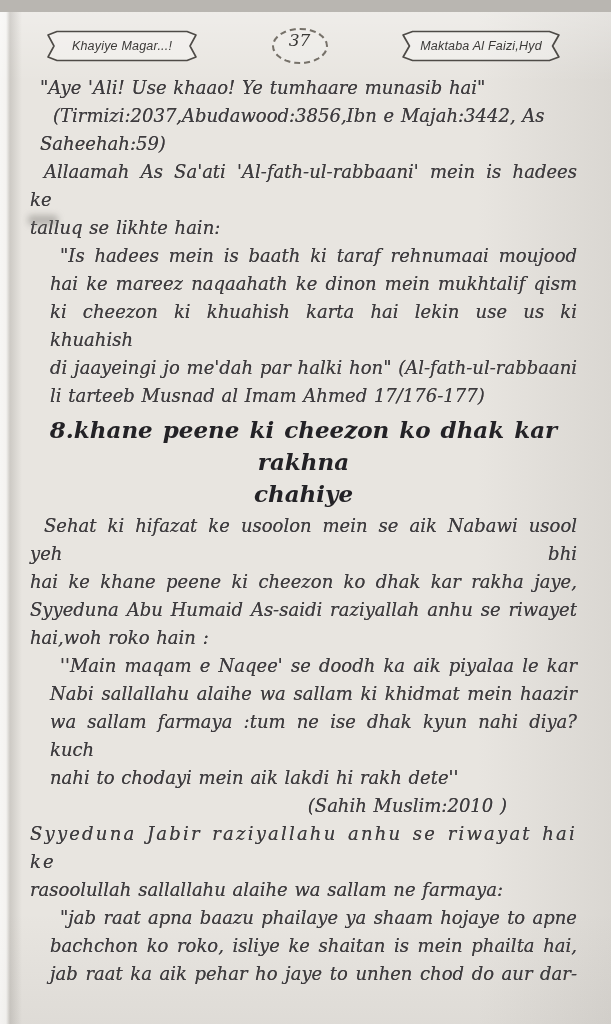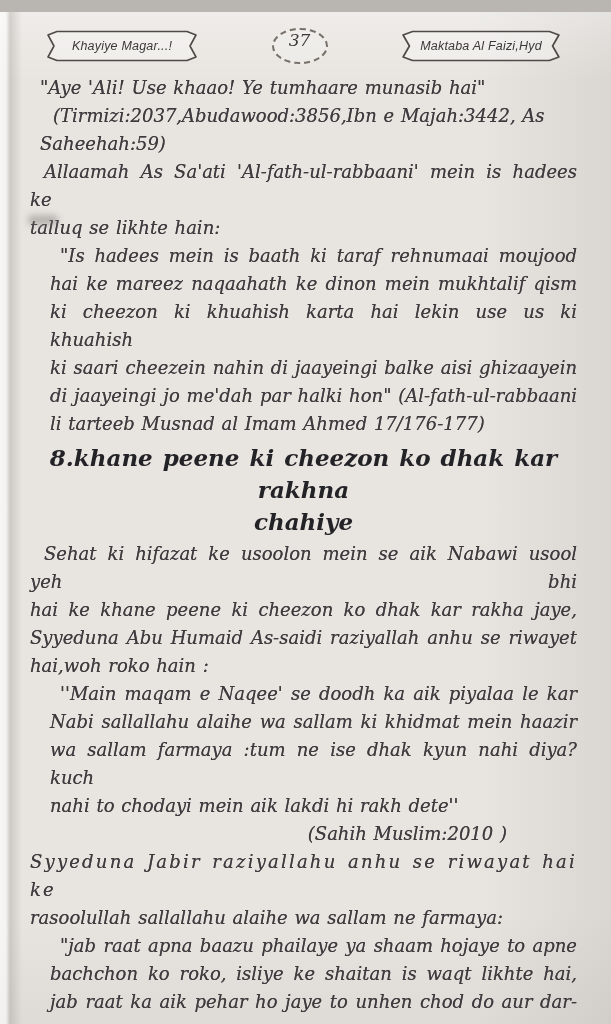--- a/index.html
+++ b/index.html
@@ -103,21 +103,20 @@
         <div class="line">Saheehah:59)</div>
       </div>
       <div class="block para">
         <div class="line j">Allaamah As Sa'ati 'Al-fath-ul-rabbaani' mein is hadees ke</div>
         <div class="line">talluq se likhte hain:</div>
       </div>
       <div class="block quote">
         <div class="line j">"Is hadees mein is baath ki taraf rehnumaai moujood</div>
         <div class="line j">hai ke mareez naqaahath ke dinon mein mukhtalif qism</div>
         <div class="line j">ki cheezon ki khuahish karta hai lekin use us ki khuahish</div>
-        <div class="line j">ki saari cheezein nahin di jaayeingi balke aisi ghizaayein</div>
         <div class="line j">di jaayeingi jo me'dah par halki hon" (Al-fath-ul-rabbaani</div>
         <div class="line">li tarteeb Musnad al Imam Ahmed 17/176-177)</div>
       </div>
       <div class="block heading">
         <div class="line">8.khane peene ki cheezon ko dhak kar rakhna</div>
         <div class="line">chahiye</div>
       </div>
       <div class="block para">
         <div class="line j">Sehat ki hifazat ke usoolon mein se aik Nabawi usool yeh bhi</div>
         <div class="line j">hai ke khane peene ki cheezon ko dhak kar rakha jaye,</div>
@@ -132,21 +131,21 @@
       </div>
       <div class="block refline">
         <div class="line">(Sahih Muslim:2010 )</div>
       </div>
       <div class="block para-spaced">
         <div class="line j">Syyeduna Jabir raziyallahu anhu se riwayat hai ke</div>
         <div class="line">rasoolullah sallallahu alaihe wa sallam ne farmaya:</div>
       </div>
       <div class="block quote-cont">
         <div class="line j">"jab raat apna baazu phailaye ya shaam hojaye to apne</div>
-        <div class="line j">bachchon ko roko, isliye ke shaitan is waqt likhte hai,</div>
+        <div class="line j">bachchon ko roko, isliye ke shaitan is mein phailta hai,</div>
         <div class="line j">jab raat ka aik pehar ho jaye to unhen chod do aur dar-</div>
       </div>
     </div>
 
   <div class="smudge"></div>
   <div class="bottom-edge"></div>
 
 </div>
 
 </body></html>

